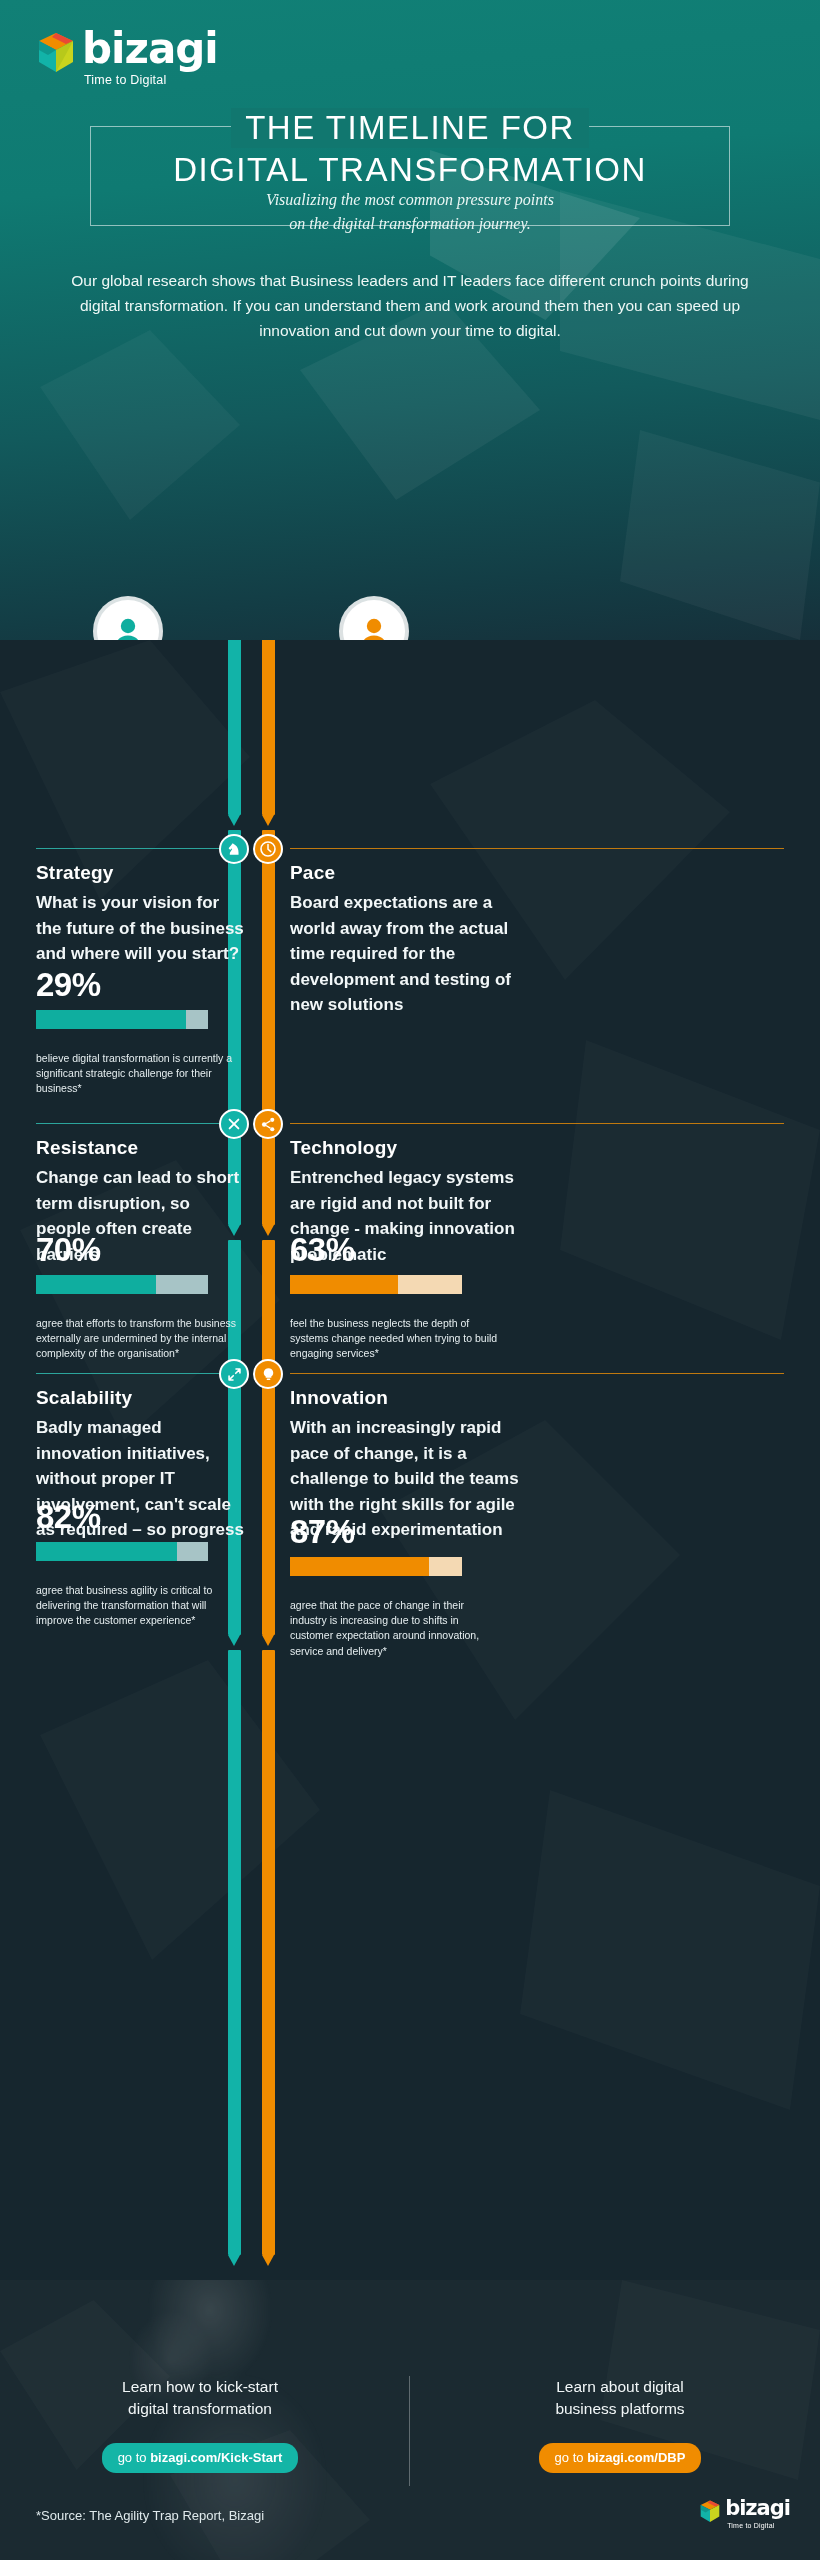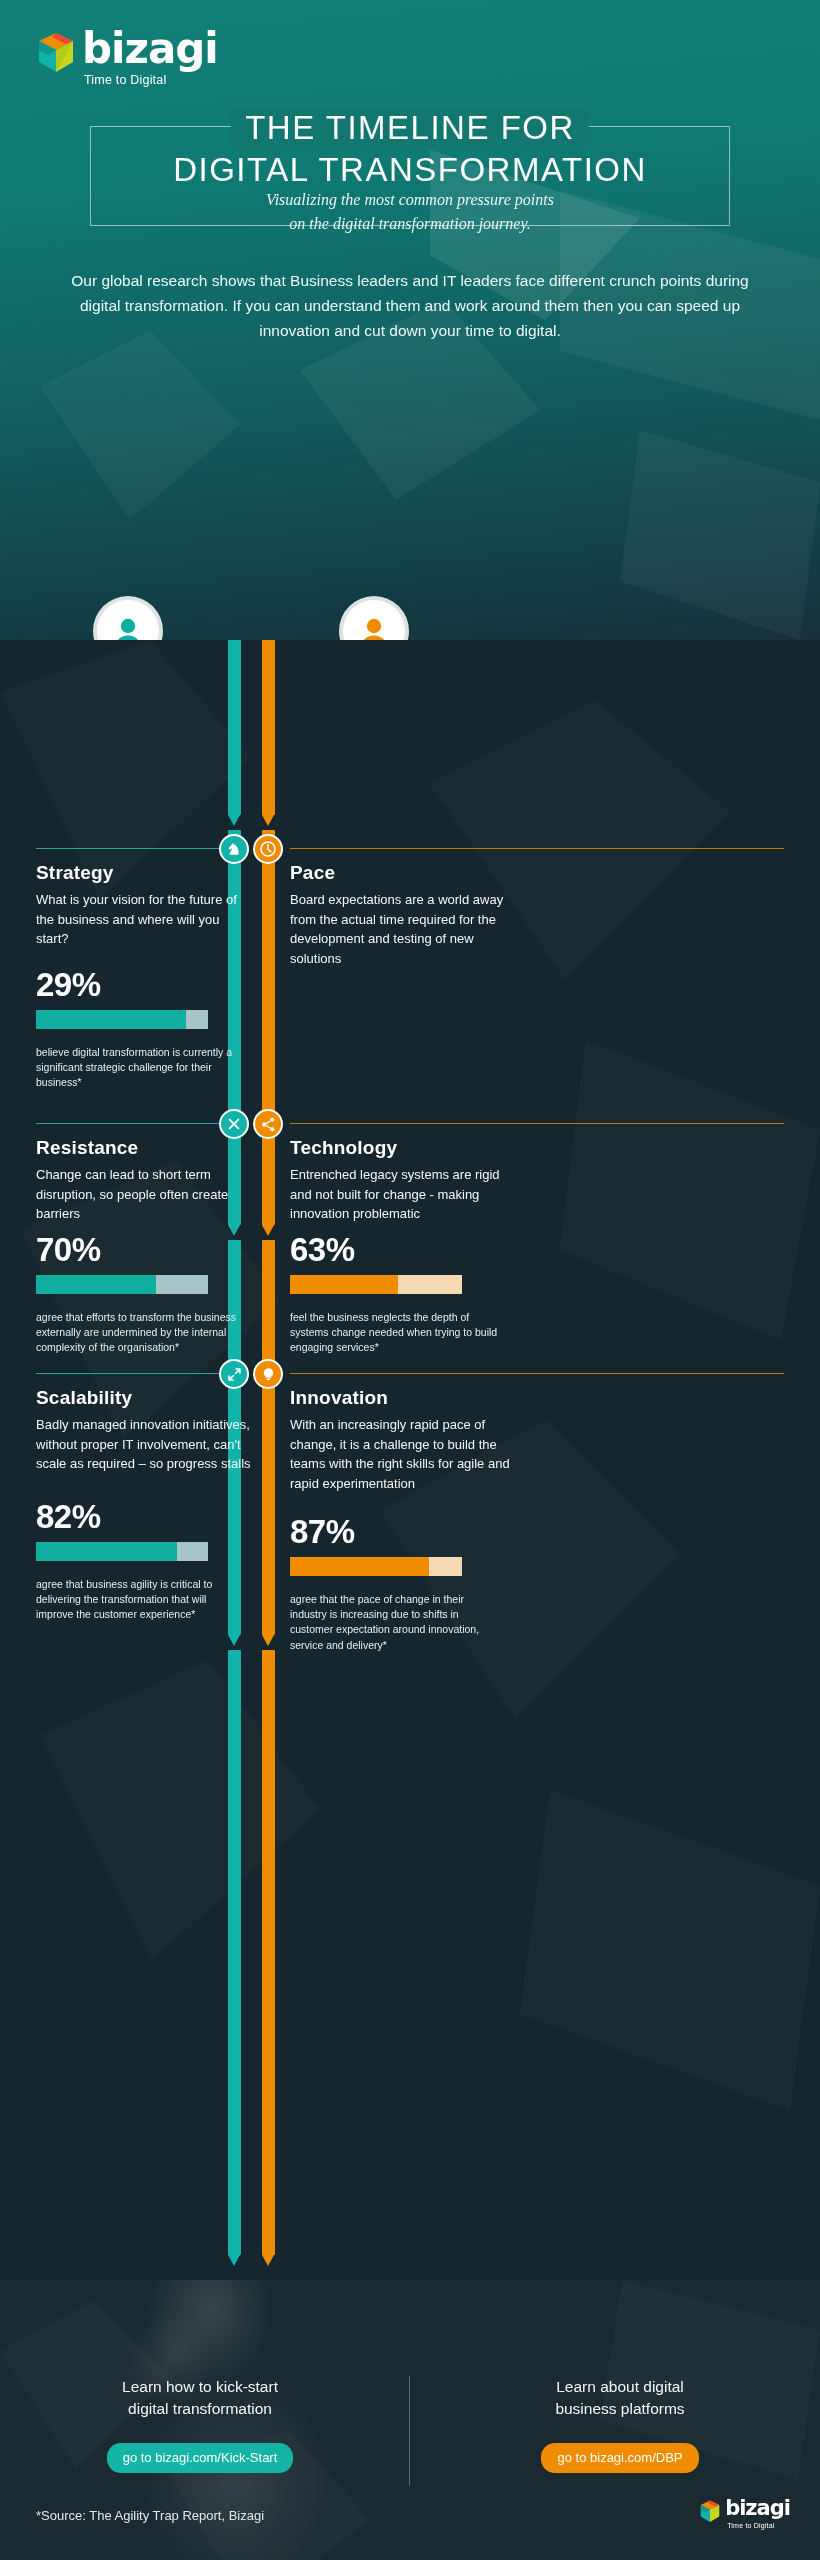--- a/index.html
+++ b/index.html
@@ -82,30 +82,30 @@
   }
   .node.teal   { background:#12b3a8; }
   .node.orange { background:#f08c00; }
 
   .hline { position:absolute; height:1px; }
   .hline.teal { background:#2ba59c; }
   .hline.orange { background:#c0790f; }
 
   .block { position:absolute; width:210px; }
   .block .cat-title { font-size:19px; font-weight:700; letter-spacing:.2px; color:#fff; margin-bottom:6px; }
-  .block .cat-desc { font-size:13px; font-weight:400; line-height:1.5; color:#f2f7f8; }
+  .block .cat-desc { font-size:17px; font-weight:700; line-height:1.5; color:#f2f7f8; }
   .pct { font-size:33px; font-weight:700; color:#fff; letter-spacing:-.5px; line-height:1; }
   .bar { position:relative; height:19px; margin-top:9px; width:172px; }
   .bar .track { position:absolute; inset:0; }
   .bar .track.teal { background:#a7c4c6; }
   .bar .track.orange { background:#f4d9b3; }
   .bar .fill { position:absolute; left:0; top:0; bottom:0; }
   .bar .fill.teal { background:#0fae9f; }
   .bar .fill.orange { background:#f08c00; }
-  .stat-cap { font-size:10.5px; line-height:1.45; color:#e6eef0; margin-top:16px; font-weight:300; }
+  .stat-cap { font-size:10.5px; line-height:1.45; color:#e6eef0; margin-top:22px; font-weight:300; }
 
   
   .footer {
     position:absolute; top:2280px; left:0; width:820px; height:280px;
     background:#1b2a31; overflow:hidden;
   }
   .footer-photo {
     position:absolute; left:60px; top:-120px; width:400px; height:430px;
     background:
       radial-gradient(ellipse 90px 110px at 150px 150px, rgba(200,205,205,.17), rgba(200,205,205,0) 70%),
@@ -121,21 +121,21 @@
   .cta-col { position:absolute; top:96px; width:330px; text-align:center; }
   .cta-col.left  { left:35px; }
   .cta-col.right { left:455px; }
   .cta-text { font-size:15.5px; line-height:1.45; font-weight:300; color:#f2f7f8; }
   .cta-btn {
     display:inline-block; margin-top:22px; padding:7px 16px 8px; border-radius:14px;
     font-size:13px; color:#fff; cursor:pointer; white-space:nowrap;
   }
   .cta-btn.teal { background:#14b5a6; }
   .cta-btn.orange { background:#f08c00; }
-  .cta-btn b { font-weight:400; }
+  .cta-btn b { font-weight:700; }
   .divider { position:absolute; left:409px; top:96px; width:1px; height:110px; background:rgba(255,255,255,.3); }
   .source { position:absolute; left:36px; top:228px; font-size:13px; color:#dfe9eb; font-weight:300; }
   .footer-logo { position:absolute; right:30px; top:218px; display:flex; align-items:flex-start; }
   .footer-logo .logo-word { font-size:21px; }
   .footer-logo .logo-tag { font-size:7px; }
 </style>
 </head>
 <body>
 
 <div class="hero">

